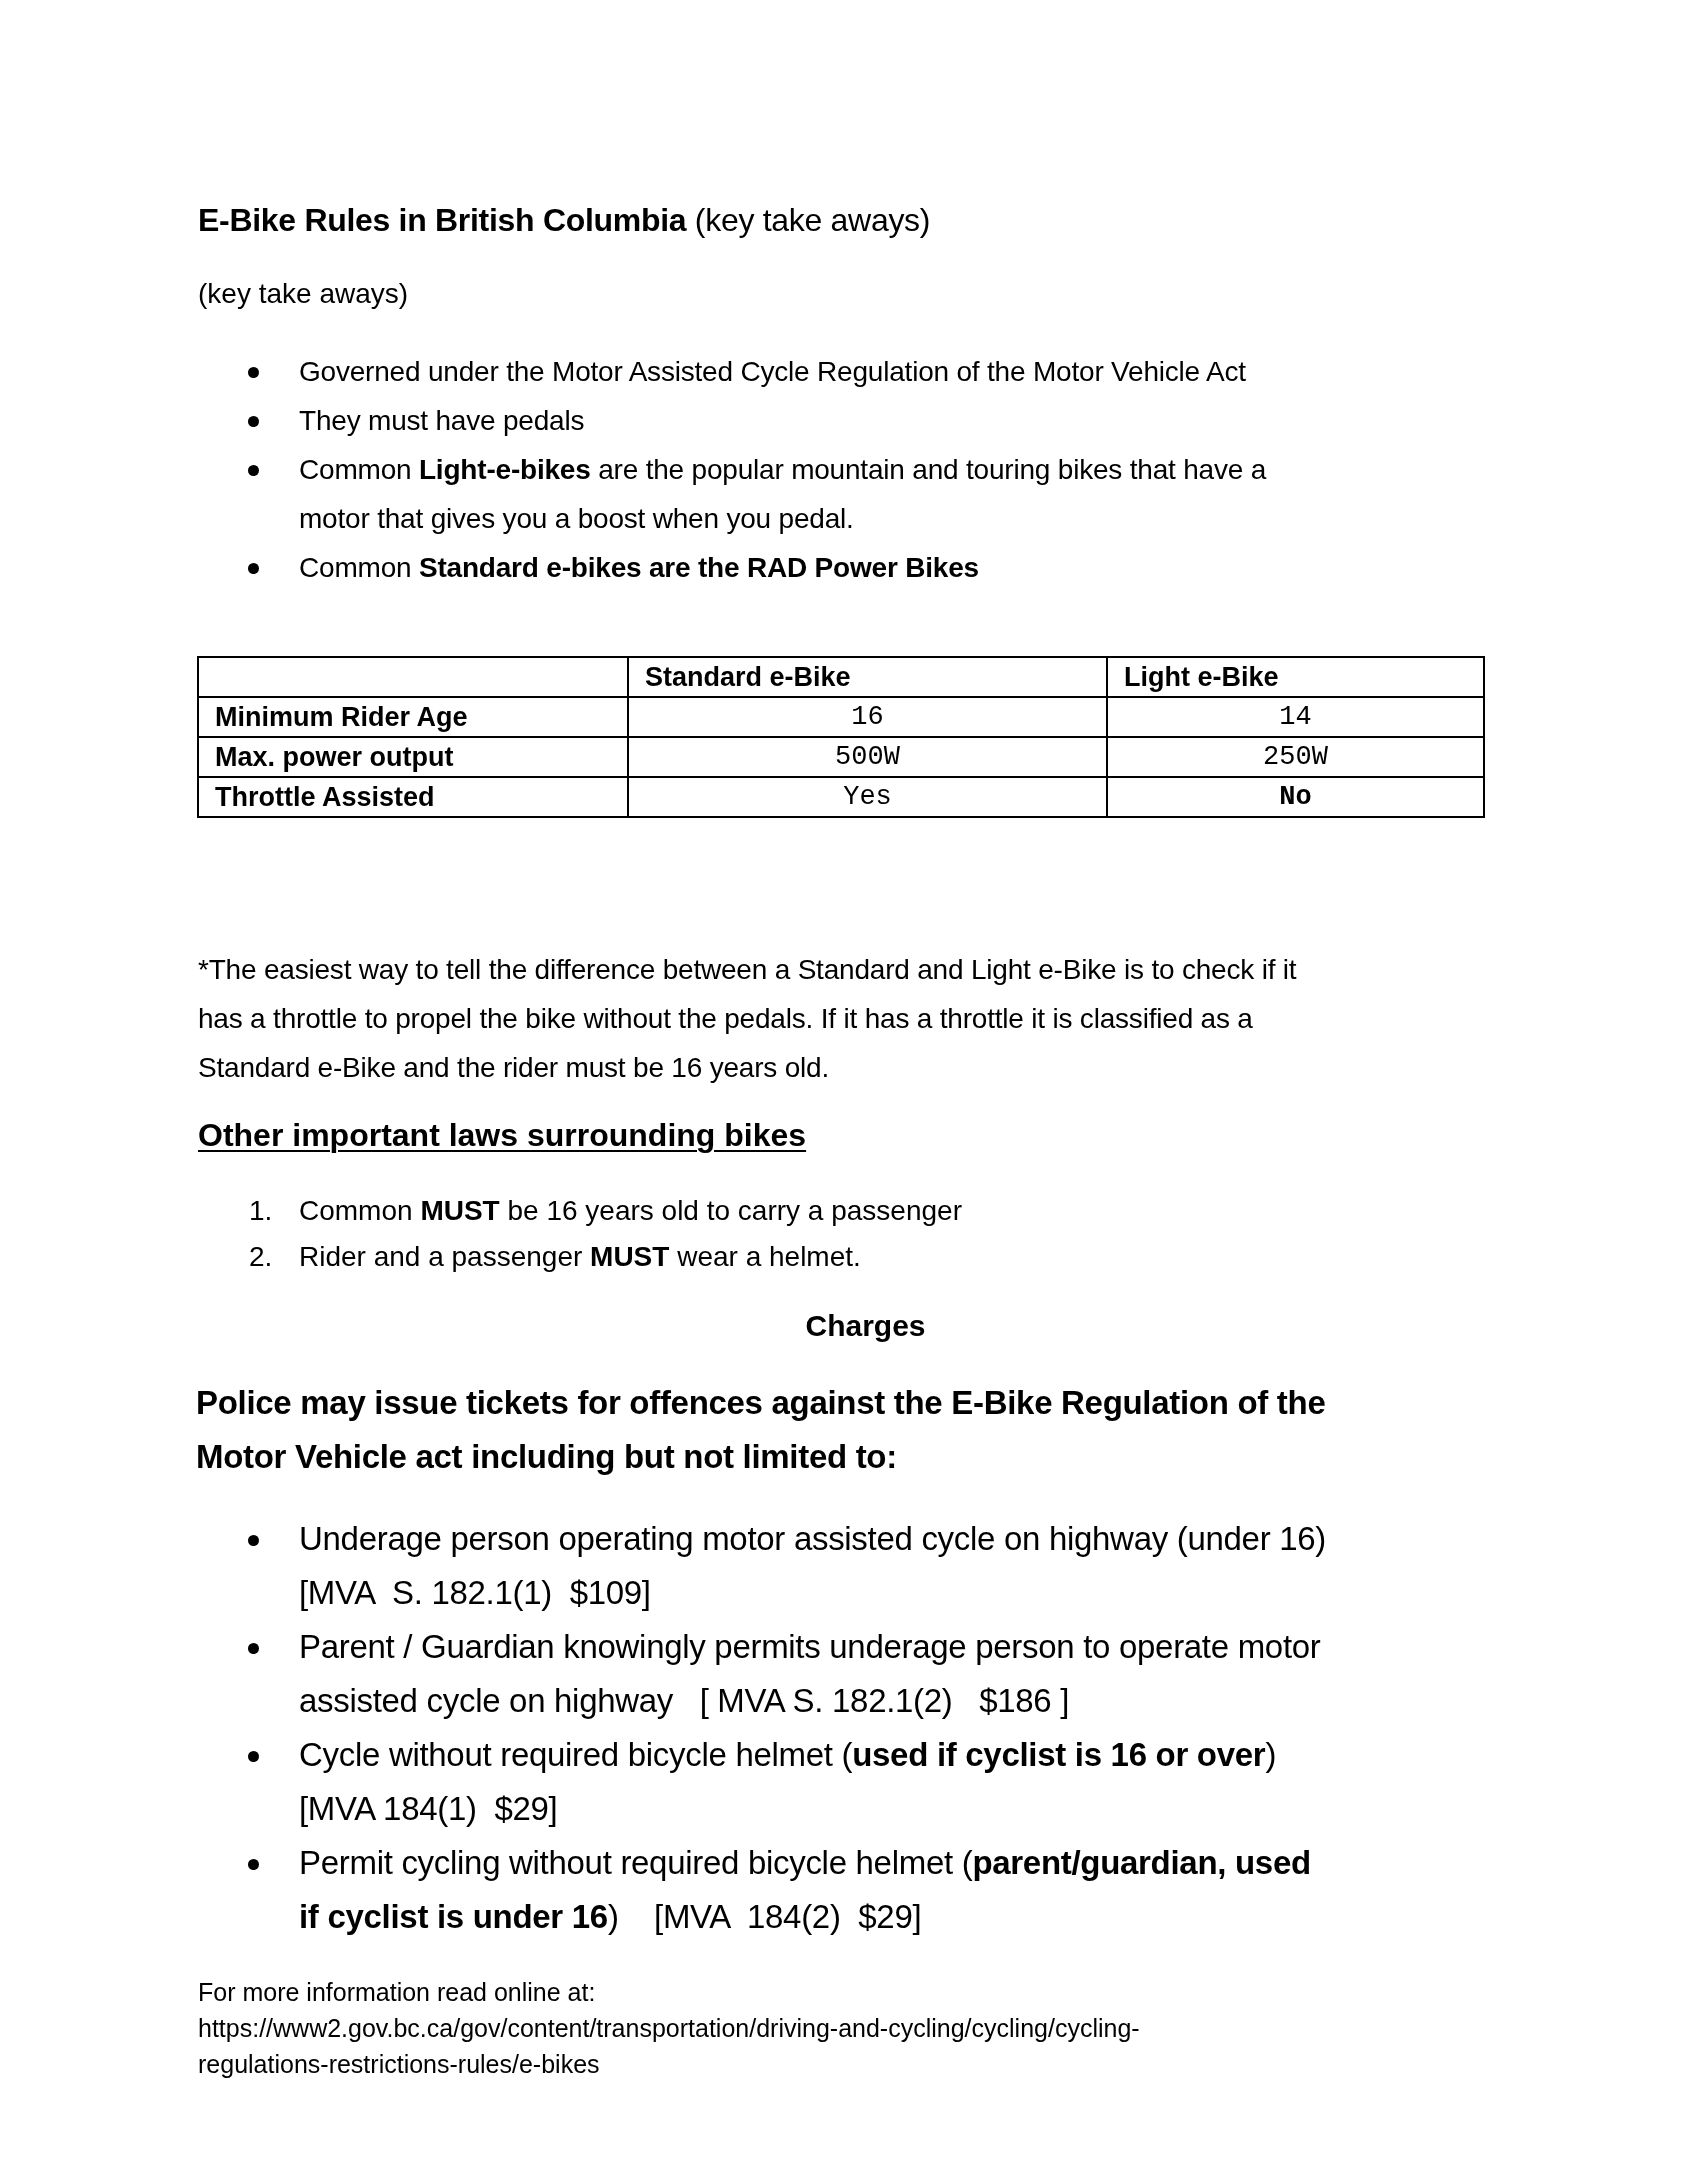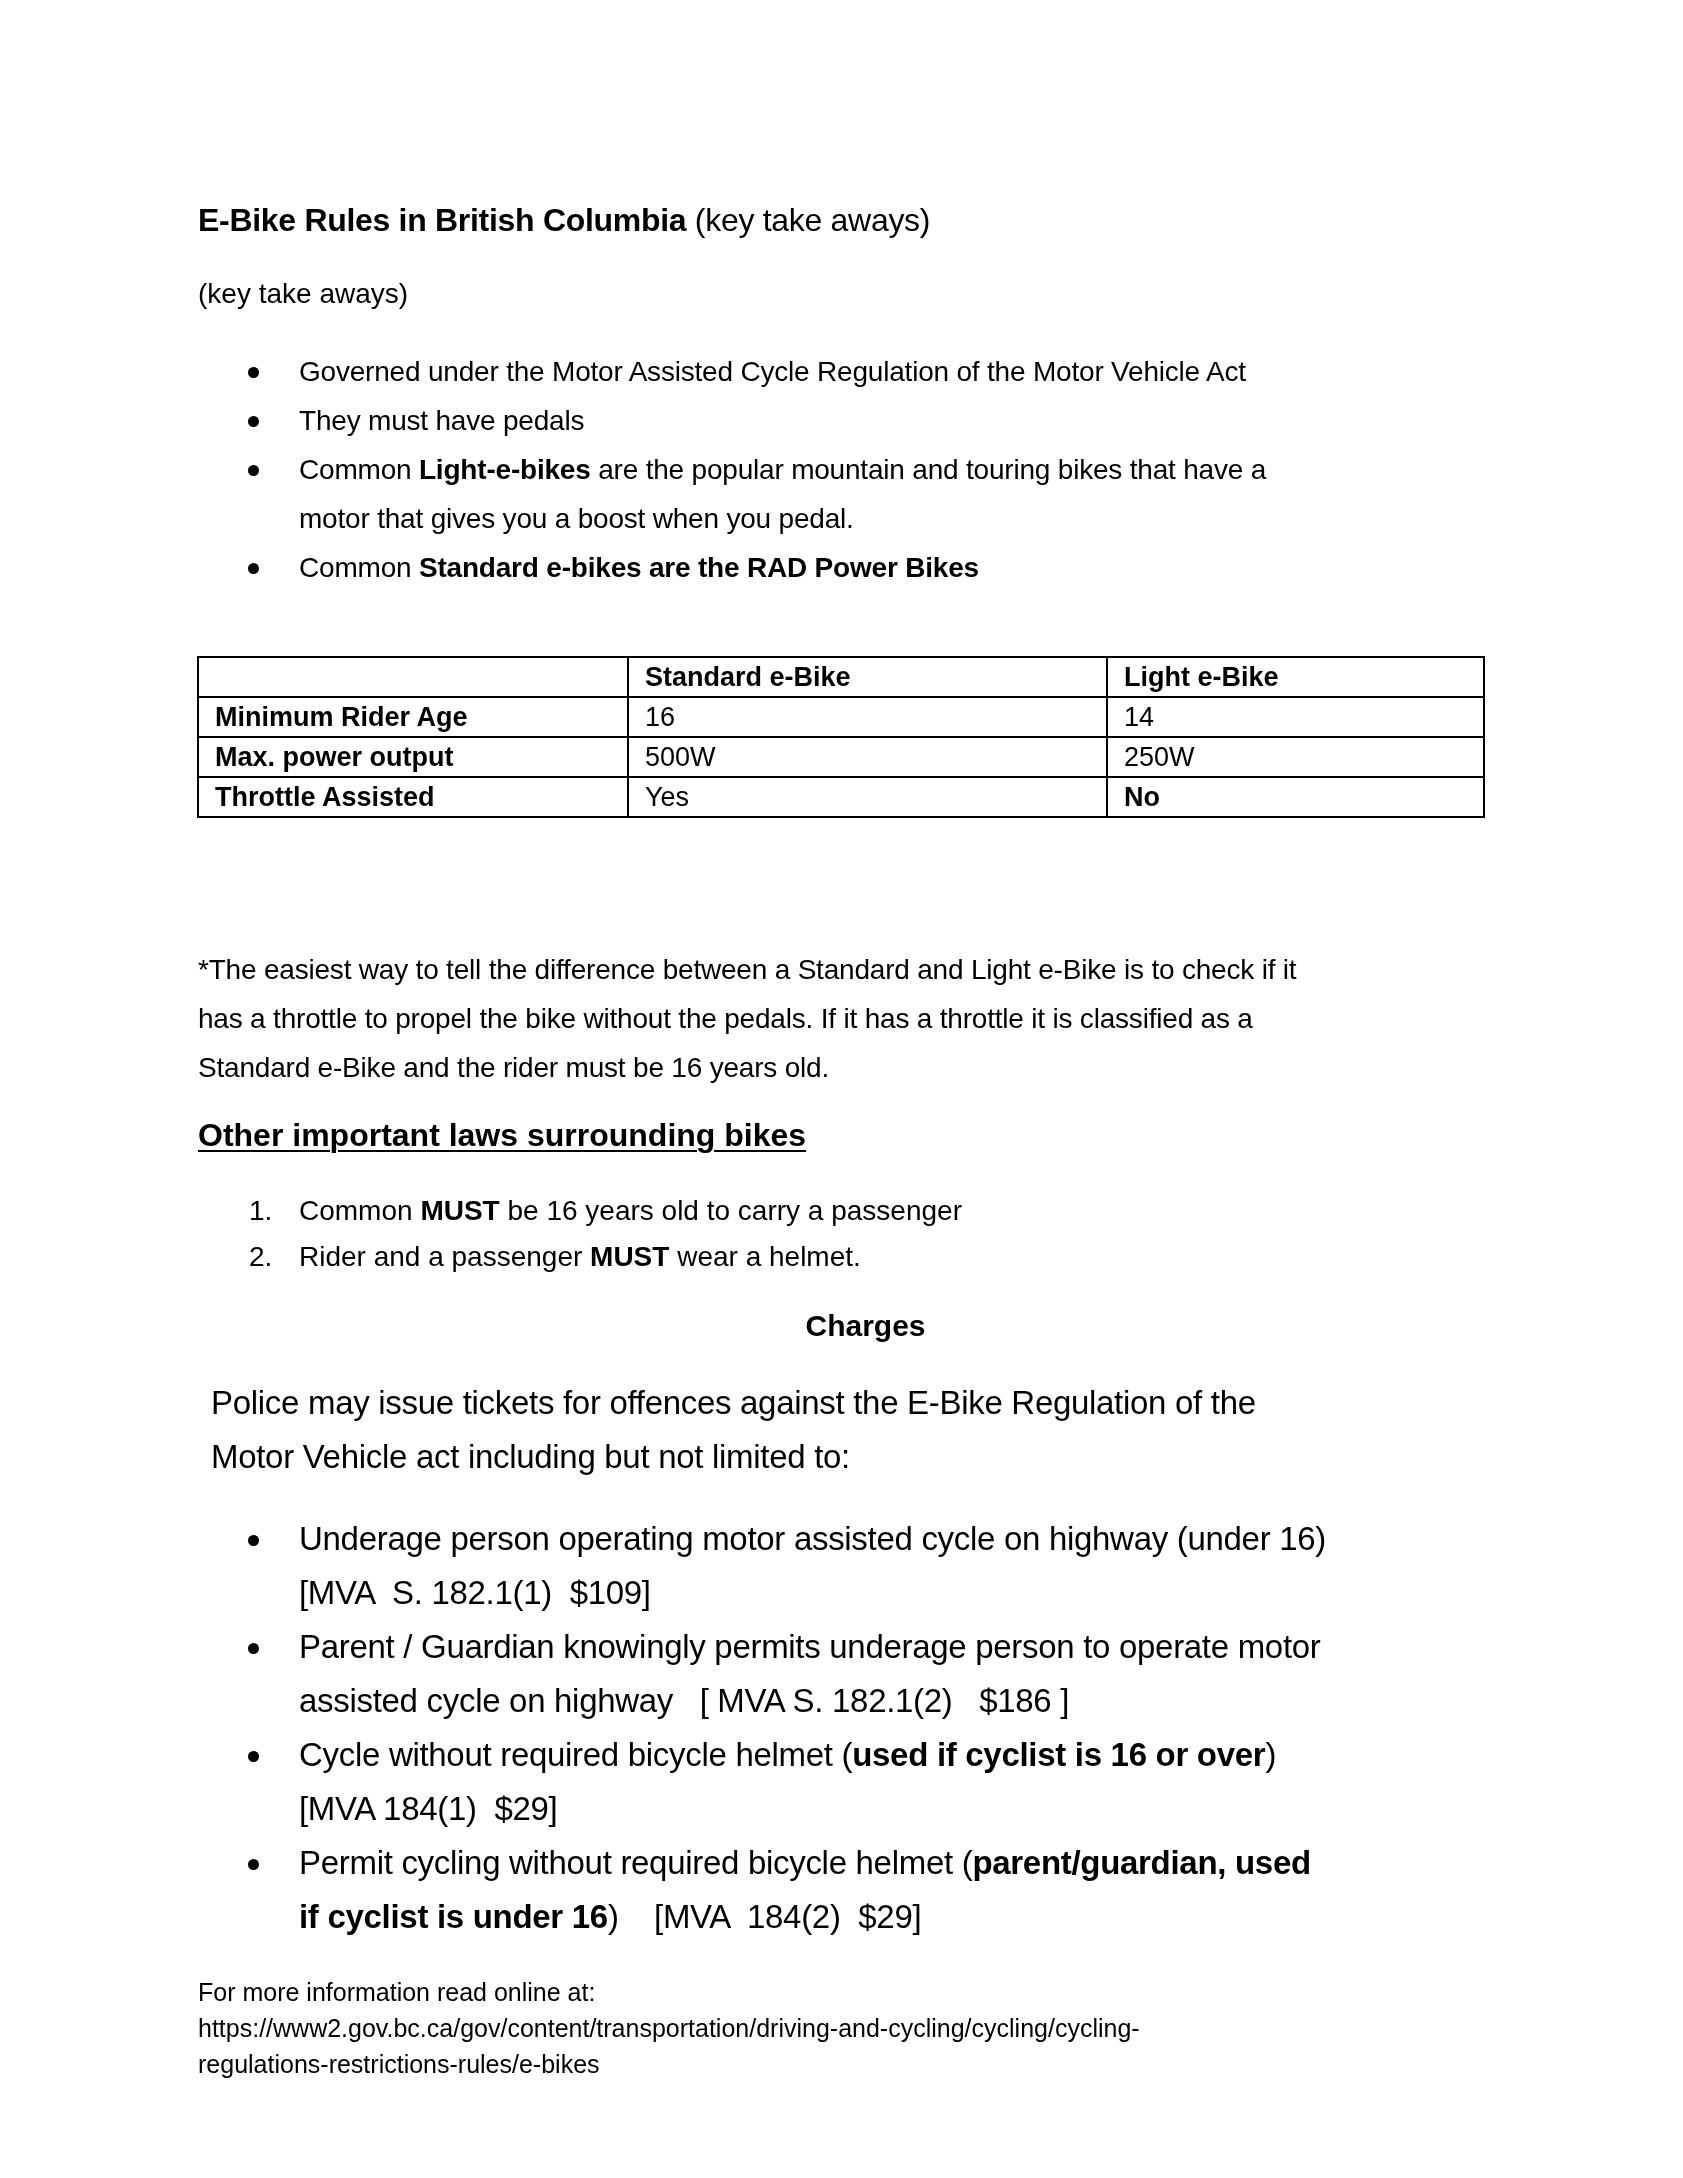--- a/index.html
+++ b/index.html
@@ -13,36 +13,36 @@
   .blist { position: absolute; left: 0; top: 347px; width: 1683px; }
   .bitem { position: relative; padding-left: 299px; font-size: 28px; line-height: 49px; letter-spacing: -0.2px; }
   .bitem .dot { position: absolute; left: 248px; top: 20px; width: 11px; height: 11px; border-radius: 50%; background: #000; }
   .bitem .line { display: block; white-space: nowrap; }
   b { font-weight: bold; }
 
   table.cmp { position: absolute; left: 197px; top: 656px; width: 1288px; border-collapse: collapse; font-size: 27px; }
   table.cmp td { border: 2.5px solid #000; height: 38px; padding: 0 16px; line-height: 38px; white-space: nowrap; }
   table.cmp td.lbl { width: 396px; font-weight: bold; }
   table.cmp td.hdr { font-weight: bold; text-align: left; }
-  table.cmp td.val { text-align: left; }
+  table.cmp td.val { text-align: center; font-family: Liberation Mono, monospace; }
   table.cmp td.val.bold { font-weight: bold; }
 
   .para { position: absolute; left: 198px; top: 945px; width: 1307px; font-size: 28px; line-height: 49px; }
   .para .line { display: block; white-space: nowrap; letter-spacing: -0.2px; }
 
   .h2 { left: 198px; top: 1117px; font-size: 32px; font-weight: bold; text-decoration: underline;
         text-decoration-thickness: 2px; text-underline-offset: 4px; }
 
   .olist { position: absolute; left: 0; top: 1188px; width: 1683px; }
   .oitem { position: relative; padding-left: 299px; font-size: 28px; line-height: 46px; }
   .oitem .num { position: absolute; left: 249px; top: 0; }
 
   .charges { left: 0; width: 1683px; top: 1309px; text-align: center; font-size: 30px; font-weight: bold; padding-left: 24px; }
 
-  .police { position: absolute; left: 211px; top: 1376px; font-size: 33px; font-weight: normal; line-height: 54px; }
+  .police { position: absolute; left: 196px; top: 1376px; font-size: 33px; font-weight: bold; line-height: 54px; }
   .police .line { display: block; white-space: nowrap; letter-spacing: -0.3px; }
 
   .clist { position: absolute; left: 0; top: 1512px; width: 1683px; }
   .citem { position: relative; padding-left: 299px; font-size: 33px; line-height: 54px; letter-spacing: -0.3px; }
   .citem .dot { position: absolute; left: 248px; top: 23px; width: 11px; height: 11px; border-radius: 50%; background: #000; }
   .citem .line { display: block; white-space: pre; }
 
   .footer { position: absolute; left: 198px; top: 1974px; font-size: 25px; line-height: 36px; }
   .footer .line { display: block; white-space: nowrap; }
 </style>

